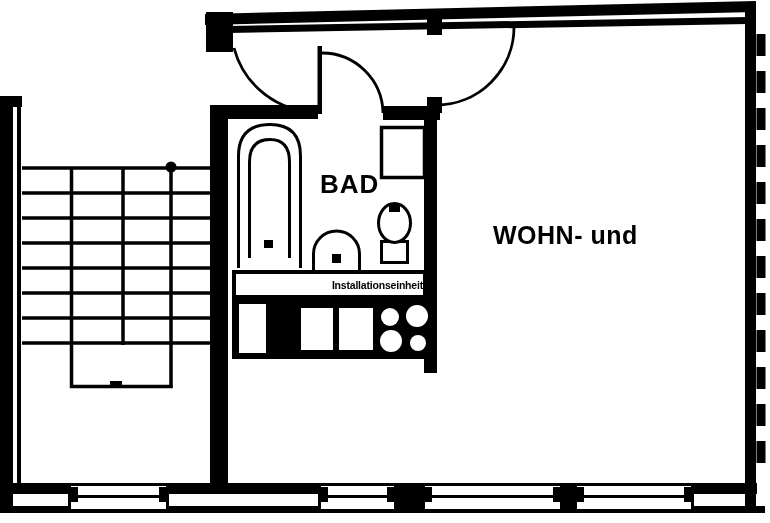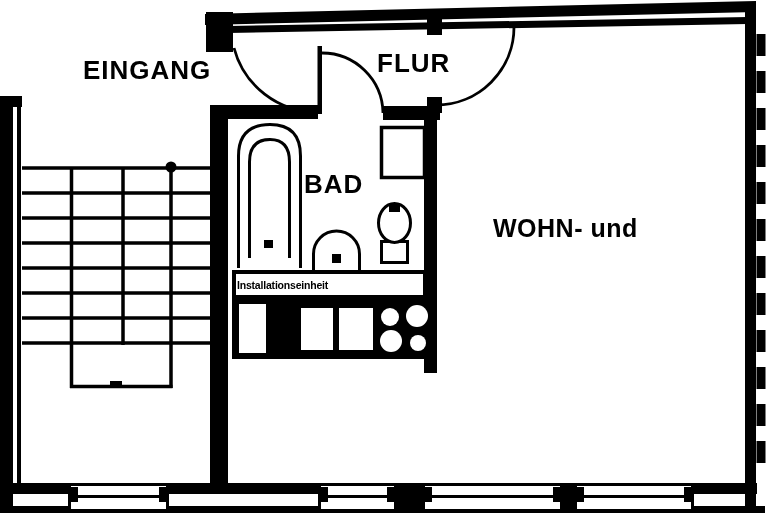--- a/index.html
+++ b/index.html
@@ -8,27 +8,27 @@
     font-family:"Liberation Sans",sans-serif;
   }
   #plan-svg{position:absolute;left:0;top:0;}
   .room-label{
     position:absolute;color:#000;font-weight:bold;font-size:26px;
     letter-spacing:1px;line-height:1;white-space:nowrap;
   }
   .room-label.two-line{font-size:25px;line-height:37px;letter-spacing:0.5px;}
   #label-eingang{left:83px;top:57px;}
   #label-flur{left:377px;top:50px;}
-  #label-bad{left:304px;top:171px;}
-  #label-wohn{left:493px;top:210px;}
+  #label-bad{left:320px;top:171px;}
+  #label-wohn{left:493px;top:217px;}
   #label-kueche{left:280px;top:397px;}
   #label-install{
     position:absolute;left:237px;top:275px;width:186px;height:31px;
     color:#000;font-weight:bold;font-size:10.5px;letter-spacing:-0.2px;
-    text-align:left;line-height:20px;overflow:hidden;
+    text-align:right;line-height:20px;overflow:hidden;
   }
 </style>
 </head>
 <body>
 
 <div id="canvas">
 
   <svg id="plan-svg" width="770" height="523" viewBox="0 0 770 523">
 
     <g fill="#000" stroke="none">
@@ -137,23 +137,21 @@
       <rect x="339" y="308" width="34" height="42" fill="#fff"></rect>
       <g fill="#fff">
         <circle cx="390" cy="317" r="9"></circle>
         <circle cx="417" cy="316" r="11"></circle>
         <circle cx="391" cy="341" r="11"></circle>
         <circle cx="418" cy="343" r="8"></circle>
       </g>
     </g>
   </svg>
 
-  <div class="room-label" id="label-eingang">EINGANG</div>
 
-  <div class="room-label" id="label-flur">FLUR</div>
 
   <div class="room-label" id="label-bad">BAD</div>
 
   <div class="room-label two-line" id="label-wohn">
     <div>WOHN- und</div>
   </div>
 
 
   <div id="label-install">Installationseinheit</div>
 

